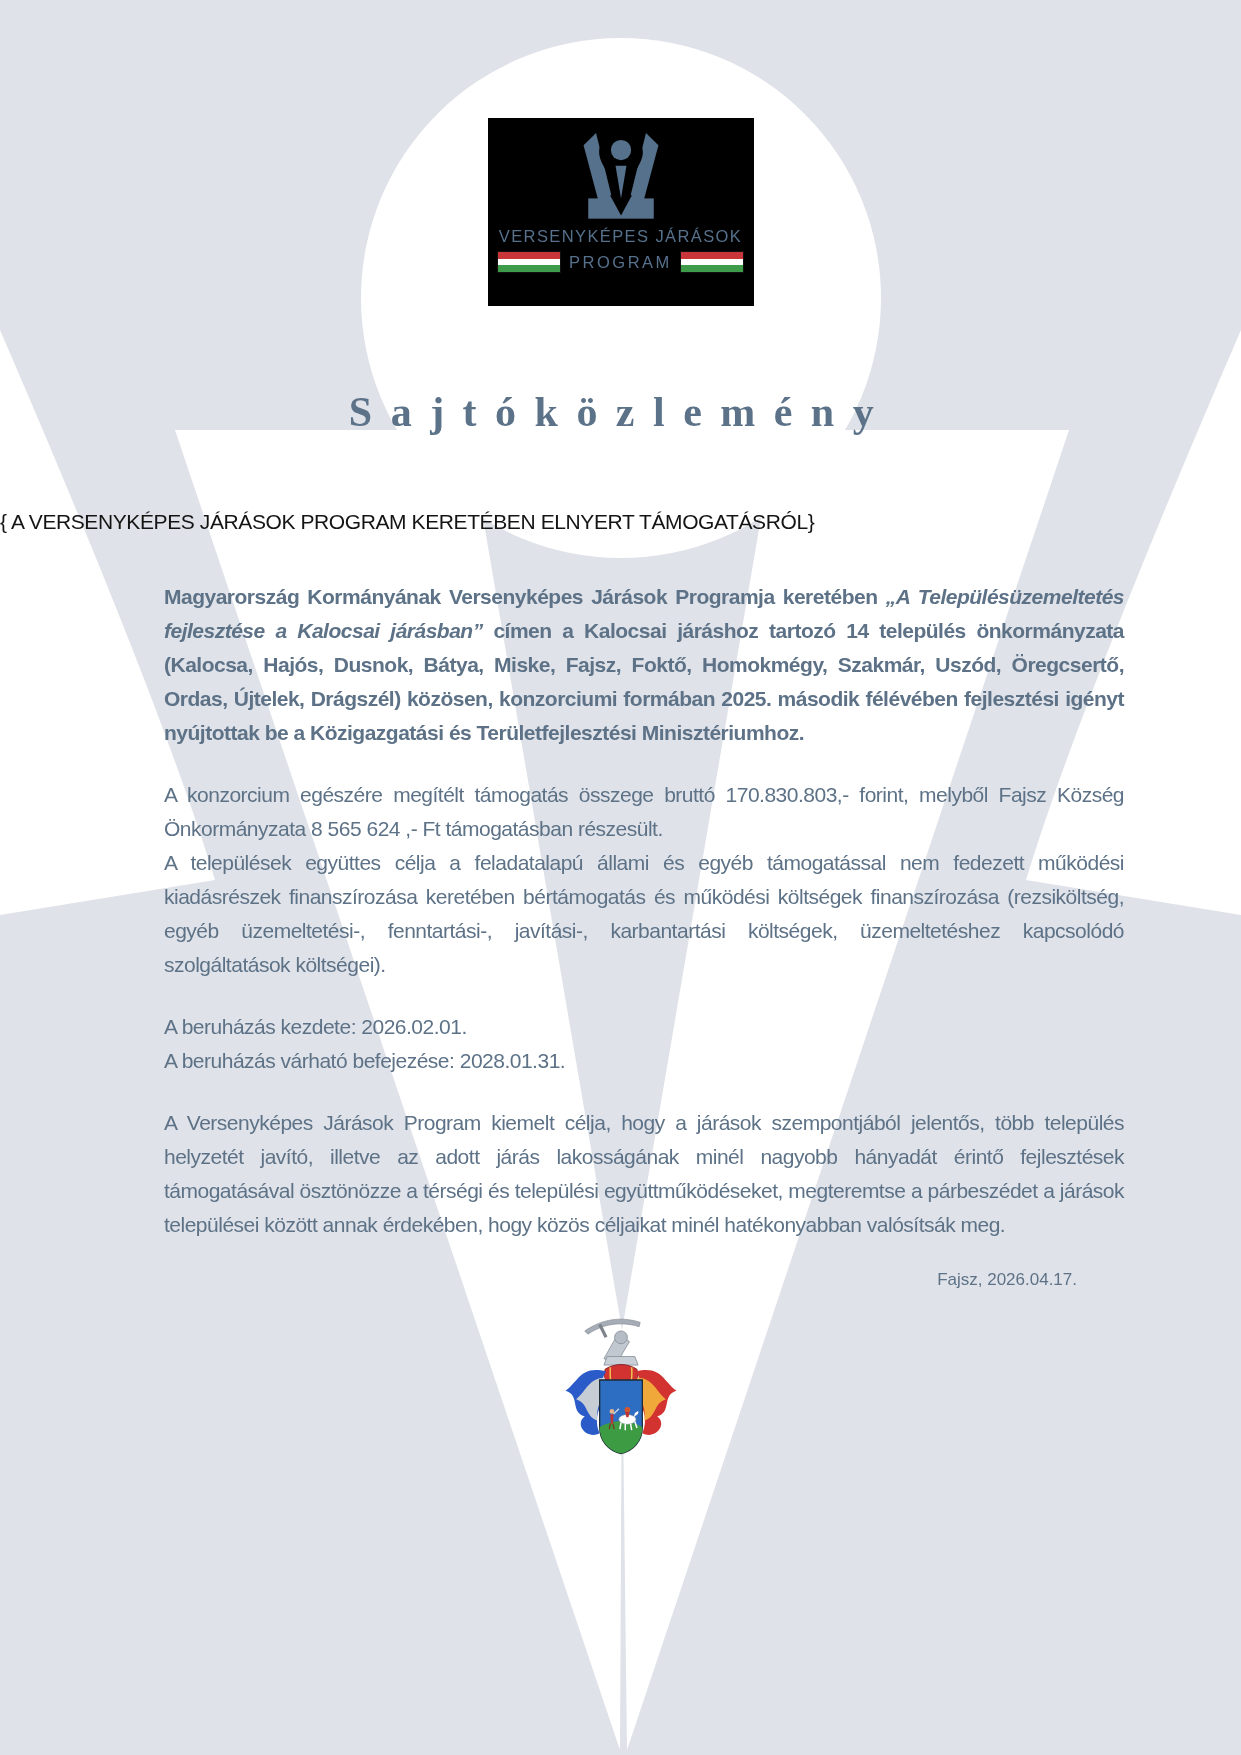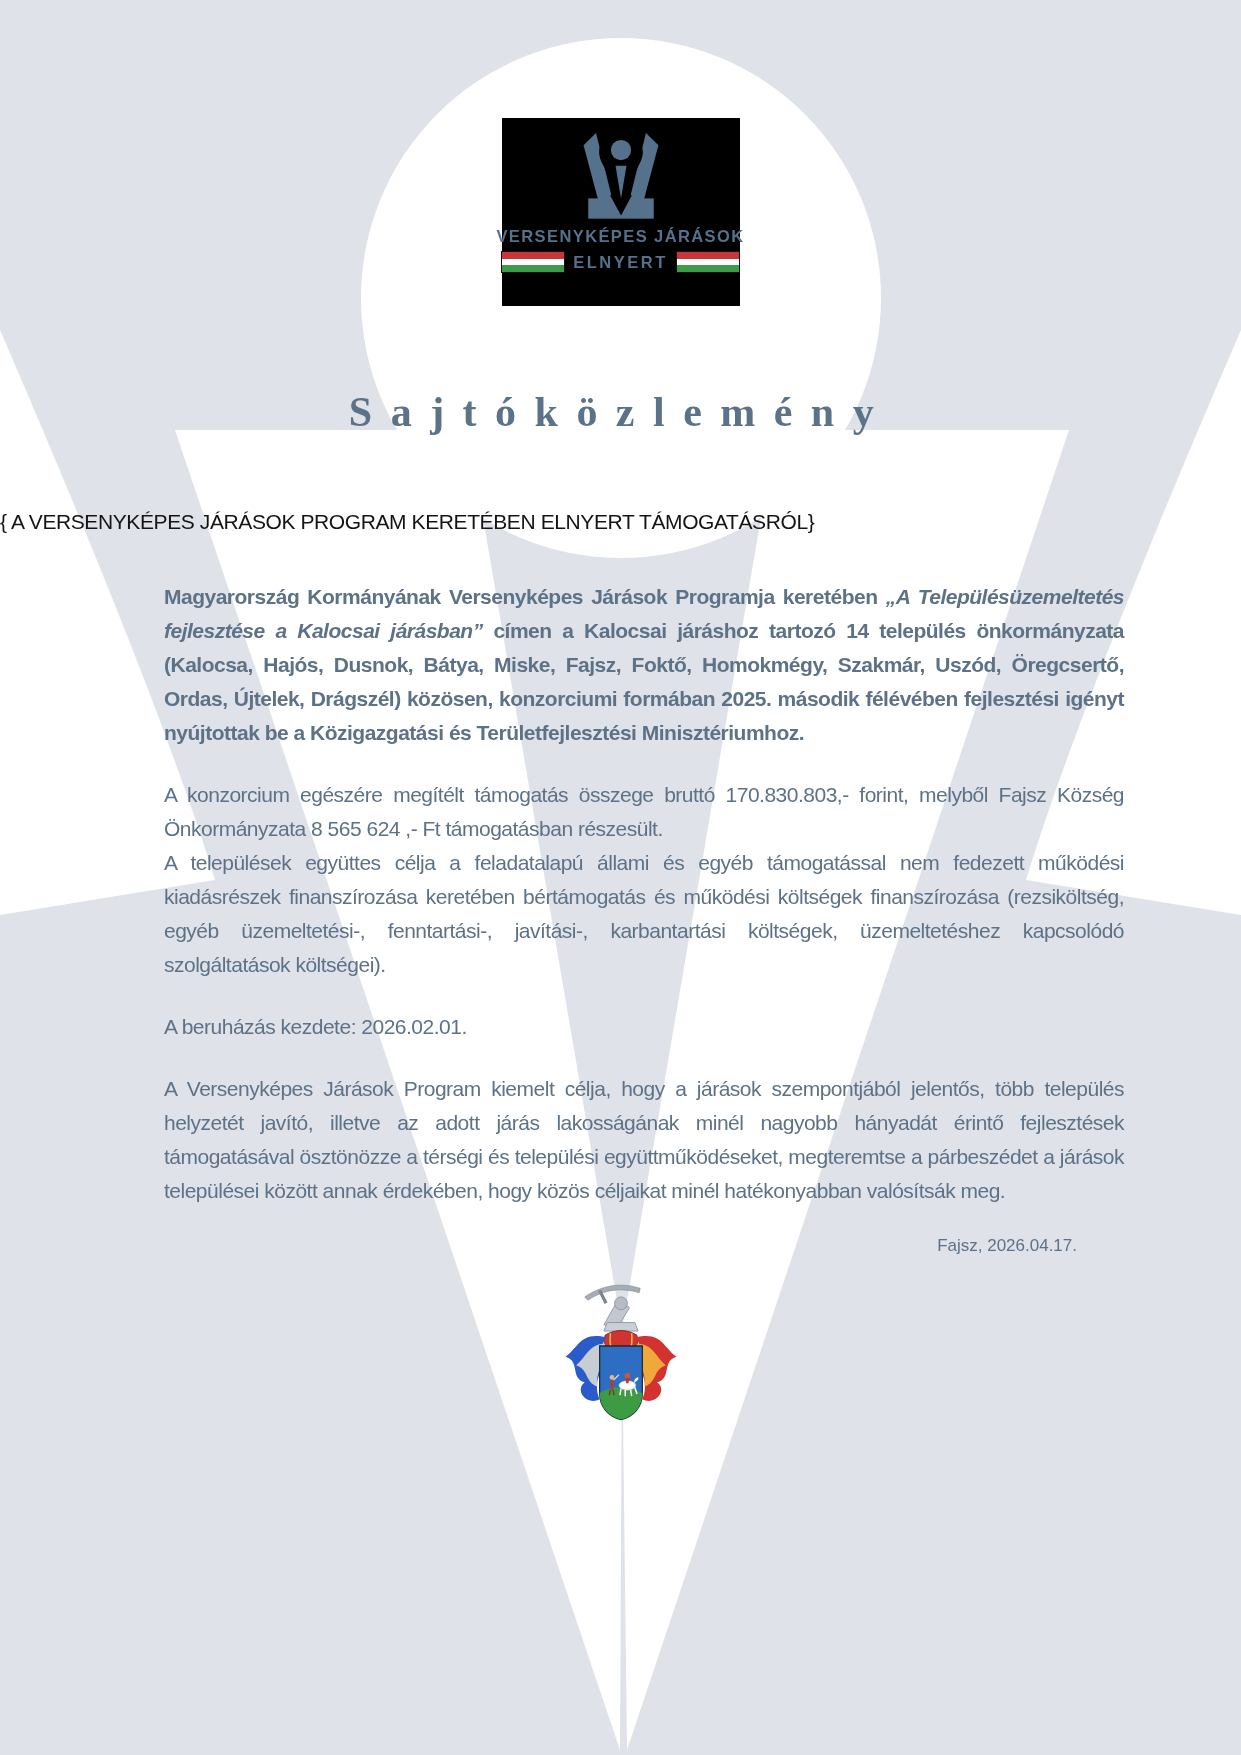--- a/index.html
+++ b/index.html
@@ -5,22 +5,22 @@
   html,body{margin:0;padding:0;}
   body{
     width:1241px;height:1755px;position:relative;overflow:hidden;background:#ffffff;
     font-family:"Liberation Sans","DejaVu Sans",sans-serif;
   }
   .watermark{position:absolute;inset:0;z-index:0;}
   .content{position:absolute;inset:0;z-index:1;}
 
   
   .logo-box{
-    width:238px;height:188px;margin:118px auto 0 auto;background:#000;
-    display:flex;flex-direction:column;align-items:center;font-weight:bold;
+    width:266px;height:188px;margin:118px auto 0 auto;background:#000;
+    display:flex;flex-direction:column;align-items:center;
   }
   .logo-mark{margin-top:13px;}
   .logo-title{
     margin-top:8px;color:var(--mark-color,#56718c);
     font-size:16.5px;letter-spacing:1.4px;white-space:nowrap;
   }
   .logo-program-row{
     margin-top:5px;display:flex;align-items:center;gap:8px;
   }
   .logo-program{
@@ -91,38 +91,39 @@
       <circle cx="50" cy="24" r="13" fill="var(--mark-color,#56718c)"></circle>
       <path d="M43,44 L57,44 L50,86 Z" fill="var(--mark-color,#56718c)"></path>
     </svg>
     <div class="logo-title">VERSENYKÉPES JÁRÁSOK</div>
     <div class="logo-program-row">
       <span class="flag">
           <div class="r"></div>
           <div class="w"></div>
           <div class="g"></div>
         </span>
-      <span class="logo-program">ELNYERT</span>
+      <span class="logo-program">PROGRAM</span>
       <span class="flag">
           <div class="r"></div>
           <div class="w"></div>
           <div class="g"></div>
         </span>
     </div>
   </div>
 
   <div class="doc-title">Sajtóközlemény</div>
   <div class="doc-subtitle">{ A VERSENYKÉPES JÁRÁSOK PROGRAM KERETÉBEN ELNYERT TÁMOGATÁSRÓL}</div>
 
   <div class="article">
     <p class="p-bold"><span>Magyarország Kormányának Versenyképes Járások Programja keretében </span><span class="it">„A Településüzemeltetés fejlesztése a Kalocsai járásban”</span><span> címen a Kalocsai járáshoz tartozó 14 település önkormányzata (Kalocsa, Hajós, Dusnok, Bátya, Miske, Fajsz, Foktő, Homokmégy, Szakmár, Uszód, Öregcsertő, Ordas, Újtelek, Drágszél) közösen, konzorciumi formában 2025. második félévében fejlesztési igényt nyújtottak be a Közigazgatási és Területfejlesztési Minisztériumhoz.</span></p>
     <p class="gap">A konzorcium egészére megítélt támogatás összege bruttó 170.830.803,- forint, melyből Fajsz Község Önkormányzata 8 565 624 ,- Ft támogatásban részesült.</p>
     <p>A települések együttes célja a feladatalapú állami és egyéb támogatással nem fedezett működési kiadásrészek finanszírozása keretében bértámogatás és működési költségek finanszírozása (rezsiköltség, egyéb üzemeltetési-, fenntartási-, javítási-, karbantartási költségek, üzemeltetéshez kapcsolódó szolgáltatások költségei).</p>
     <div class="dates">
       <p class="gap" style="margin-top:28px">A beruházás kezdete: 2026.02.01.</p>
+      <p>A beruházás várható befejezése: 2028.01.31.</p>
     </div>
     <p class="gap" style="margin-top:28px">A Versenyképes Járások Program kiemelt célja, hogy a járások szempontjából jelentős, több település helyzetét javító, illetve az adott járás lakosságának minél nagyobb hányadát érintő fejlesztések támogatásával ösztönözze a térségi és települési együttműködéseket, megteremtse a párbeszédet a járások települései között annak érdekében, hogy közös céljaikat minél hatékonyabban valósítsák meg.</p>
   </div>
 
   <div class="signature">Fajsz, 2026.04.17.</div>
 
   <div class="arms-wrap">
     <svg viewBox="0 0 120 150" width="128" height="160" aria-hidden="true">
 
       <path d="M26,14 C42,3 60,0 78,6 L77,10 C60,5 44,7 29,17 Z" fill="#a7adb6" stroke="#7e848d" stroke-width="0.6"></path>

